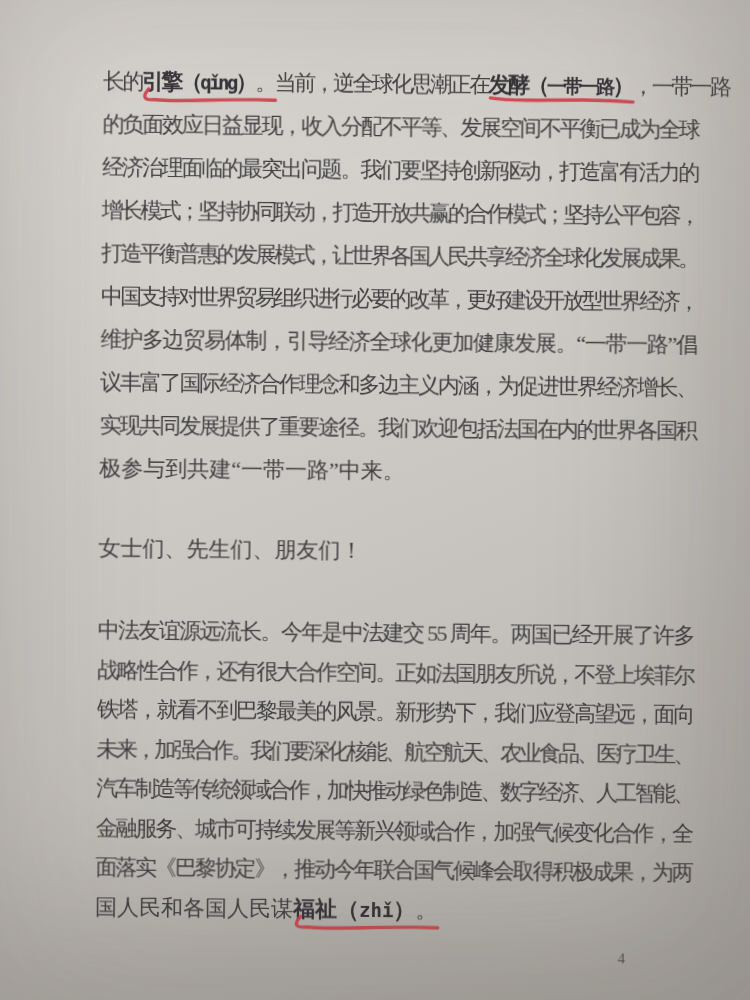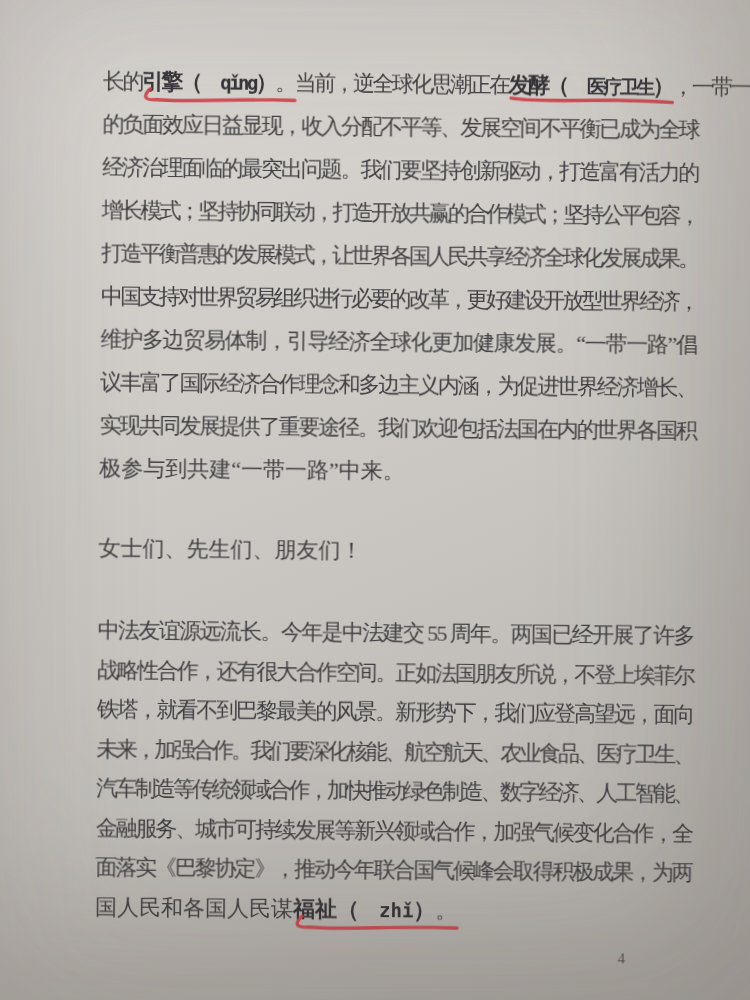--- a/index.html
+++ b/index.html
@@ -15,38 +15,38 @@
   }
   .tilt{position:absolute;inset:0;transform:rotate(.55deg);transform-origin:50% 50%;}
   .textblock{
     position:absolute;left:99px;top:62px;width:596px;
     font-size:22px;color:#413f42;filter:blur(.3px);
   }
   .tline{height:43px;line-height:43px;white-space:nowrap;}
   #para2 .tline{height:39.5px;line-height:39.5px;}
   .measure{white-space:nowrap;}
   .bold{font-weight:700;color:#343237;}
-  .pinyin{font-family:"DejaVu Sans Mono",monospace;font-size:19px;font-weight:700;margin-left:20px;}
+  .pinyin{font-family:"DejaVu Sans Mono",monospace;font-size:19px;font-weight:700;}
   #salutation{margin-top:37px;}
   #para2{margin-top:41px;}
   .ug{display:inline-block;position:relative;line-height:1.2;}
   .usvg{position:absolute;left:-3px;bottom:-9px;width:calc(100% + 8px);height:16px;overflow:visible;}
   .usvg path{fill:none;stroke:#d2424b;stroke-width:3.4;stroke-linecap:round;opacity:.92;}
   .pagenum{position:absolute;left:622px;top:948px;font-size:15px;color:#55524e;filter:blur(.3px);}
 </style>
 </head>
 <body>
 
 <div class="photo">
   <div class="tilt">
     <div class="textblock">
       <div id="para1">
           <div class="tline" style="letter-spacing: -2.55298px;"><span class="measure"><span>长的</span><span class="ug"><span class="bold">引擎</span><span class="bold">（</span><span class="bold pinyin">qǐng</span><span class="bold">）</span><span>。</span><svg class="usvg" viewBox="0 0 100 15" preserveAspectRatio="none">
                   <path d="M7 1 C3 7 2.5 12 11 11 C32 13.5 62 9 97 10.5" vector-effect="non-scaling-stroke" stroke="#d2424b"></path>
-                </svg></span><span>当前，逆全球化思潮正在</span><span class="ug"><span class="bold">发酵</span><span class="bold">（</span><span class="bold pinyin">医疗卫生</span><span class="bold">）</span><svg class="usvg" viewBox="0 0 100 15" preserveAspectRatio="none">
+                </svg></span><span>当前，逆全球化思潮正在</span><span class="ug"><span class="bold">发酵</span><span class="bold">（</span><span class="bold pinyin">一带一路</span><span class="bold">）</span><svg class="usvg" viewBox="0 0 100 15" preserveAspectRatio="none">
                   <path d="M3 6.5 C25 11.5 55 4.5 97 9" vector-effect="non-scaling-stroke" stroke="#d2424b"></path>
                 </svg></span><span>，一带一路</span></span></div>
           <div class="tline" style="letter-spacing: -2.12747px;"><span class="measure"><span>的负面效应日益显现，收入分配不平等、发展空间不平衡已成为全球</span></span></div>
           <div class="tline" style="letter-spacing: -2.12748px;"><span class="measure"><span>经济治理面临的最突出问题。我们要坚持创新驱动，打造富有活力的</span></span></div>
           <div class="tline" style="letter-spacing: -2.76849px;"><span class="measure"><span>增长模式；坚持协同联动，打造开放共赢的合作模式；坚持公平包容，</span></span></div>
           <div class="tline" style="letter-spacing: -2.76849px;"><span class="measure"><span>打造平衡普惠的发展模式，让世界各国人民共享经济全球化发展成果。</span></span></div>
           <div class="tline" style="letter-spacing: -2.76849px;"><span class="measure"><span>中国支持对世界贸易组织进行必要的改革，更好建设开放型世界经济，</span></span></div>
           <div class="tline" style="letter-spacing: -1.31189px;"><span class="measure"><span>维护多边贸易体制，引导经济全球化更加健康发展。“一带一路”倡</span></span></div>
           <div class="tline" style="letter-spacing: -2.12748px;"><span class="measure"><span>议丰富了国际经济合作理念和多边主义内涵，为促进世界经济增长、</span></span></div>
           <div class="tline" style="letter-spacing: -2.12747px;"><span class="measure"><span>实现共同发展提供了重要途径。我们欢迎包括法国在内的世界各国积</span></span></div>

